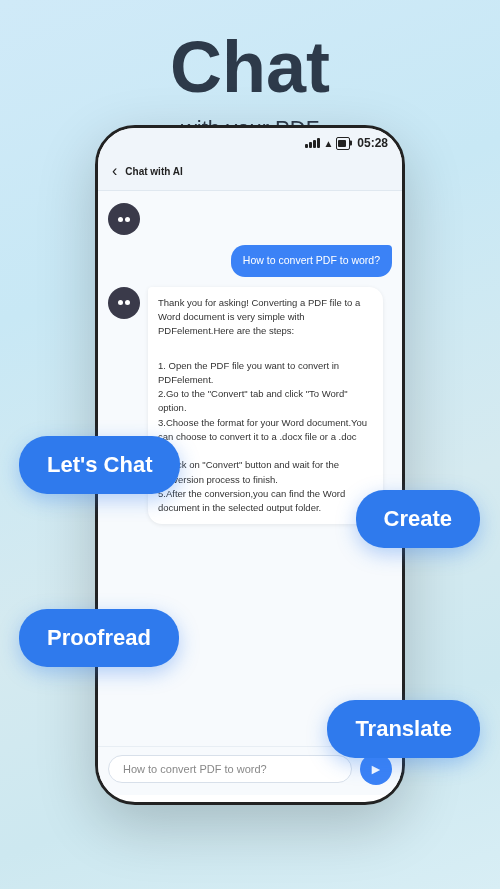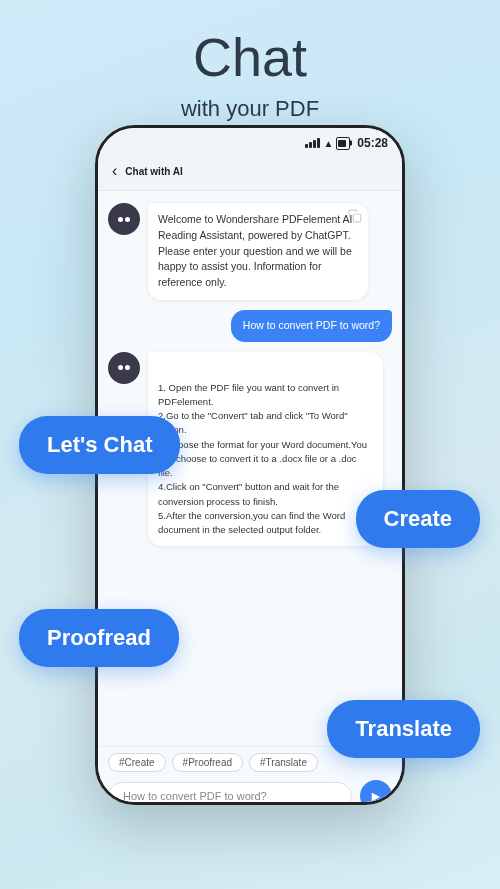--- a/index.html
+++ b/index.html
@@ -13,22 +13,22 @@
       position: relative;
     }
 
     
     .hero-title {
       text-align: center;
       padding-top: 28px;
       line-height: 1.1;
     }
     .hero-title .chat-word {
-      font-size: 54px;
-      font-weight: 400;
+      font-size: 72px;
+      font-weight: 700;
       color: #2d3a4a;
       display: block;
     }
     .hero-title .subtitle {
       font-size: 22px;
       font-weight: 500;
       color: #2d3a4a;
       display: block;
       margin-top: 10px;
     }
@@ -219,21 +219,21 @@
       color: #fff;
       font-size: 22px;
       font-weight: 700;
       padding: 16px 28px;
       border-radius: 28px;
       box-shadow: 0 6px 20px rgba(47,122,237,0.35);
       white-space: nowrap;
     }
 
     .label-lets-chat {
-      top: 416px;
+      top: 436px;
       left: 19px;
     }
     .label-create {
       top: 490px;
       right: 20px;
     }
     .label-proofread {
       top: 609px;
       left: 19px;
     }
@@ -292,59 +292,48 @@
 
   <div class="chat-area">
 
     <div class="ai-message">
       <div class="ai-avatar">
         <div class="ai-avatar-dots">
           <span></span>
             <span></span>
         </div>
       </div>
-      <div class="ai-bubble">
-        <span>Welcome to Wondershare PDFelement AI Reading Assistant, powered by ChatGPT. Please enter your question and we will be happy to assist you. Information for reference only.</span>
-        <svg class="copy-icon" viewBox="0 0 24 24" fill="none" stroke="#888" stroke-width="2">
-          <rect x="9" y="9" width="13" height="13" rx="2"></rect>
-          <path d="M5 15H4a2 2 0 01-2-2V4a2 2 0 012-2h9a2 2 0 012 2v1"></path>
-        </svg>
-      </div>
     </div>
 
     <div class="user-message">
       <div class="user-bubble">
         <span>How to convert PDF to word?</span>
       </div>
     </div>
 
     <div class="ai-message">
       <div class="ai-avatar">
         <div class="ai-avatar-dots">
           <span></span>
             <span></span>
         </div>
       </div>
       <div class="ai-response-text">
+        <div style="margin-bottom:6px;">Thank you for asking! Converting a PDF file to a Word document is very simple with PDFelement.Here are the steps:</div>
         <div style="white-space:pre-line;margin-top:20px;">1. Open the PDF file you want to convert in PDFelement.
 2.Go to the "Convert" tab and click "To Word" option.
 3.Choose the format for your Word document.You can choose to convert it to a .docx file or a .doc file.
 4.Click on "Convert" button and wait for the conversion process to finish.
 5.After the conversion,you can find the Word document in the selected output folder.</div>
       </div>
     </div>
 
   </div>
 
   <div class="chat-bottom">
-    <div class="hashtag-row">
-      <div class="hashtag-pill">#Create</div>
-      <div class="hashtag-pill">#Proofread</div>
-      <div class="hashtag-pill">#Translate</div>
-    </div>
     <div class="input-row">
       <div class="chat-input">
         <span style="color:#888;font-size:11px;">How to convert PDF to word?</span>
       </div>
       <div class="send-button">
         <span class="send-arrow">►</span>
       </div>
     </div>
   </div>
 </div>

